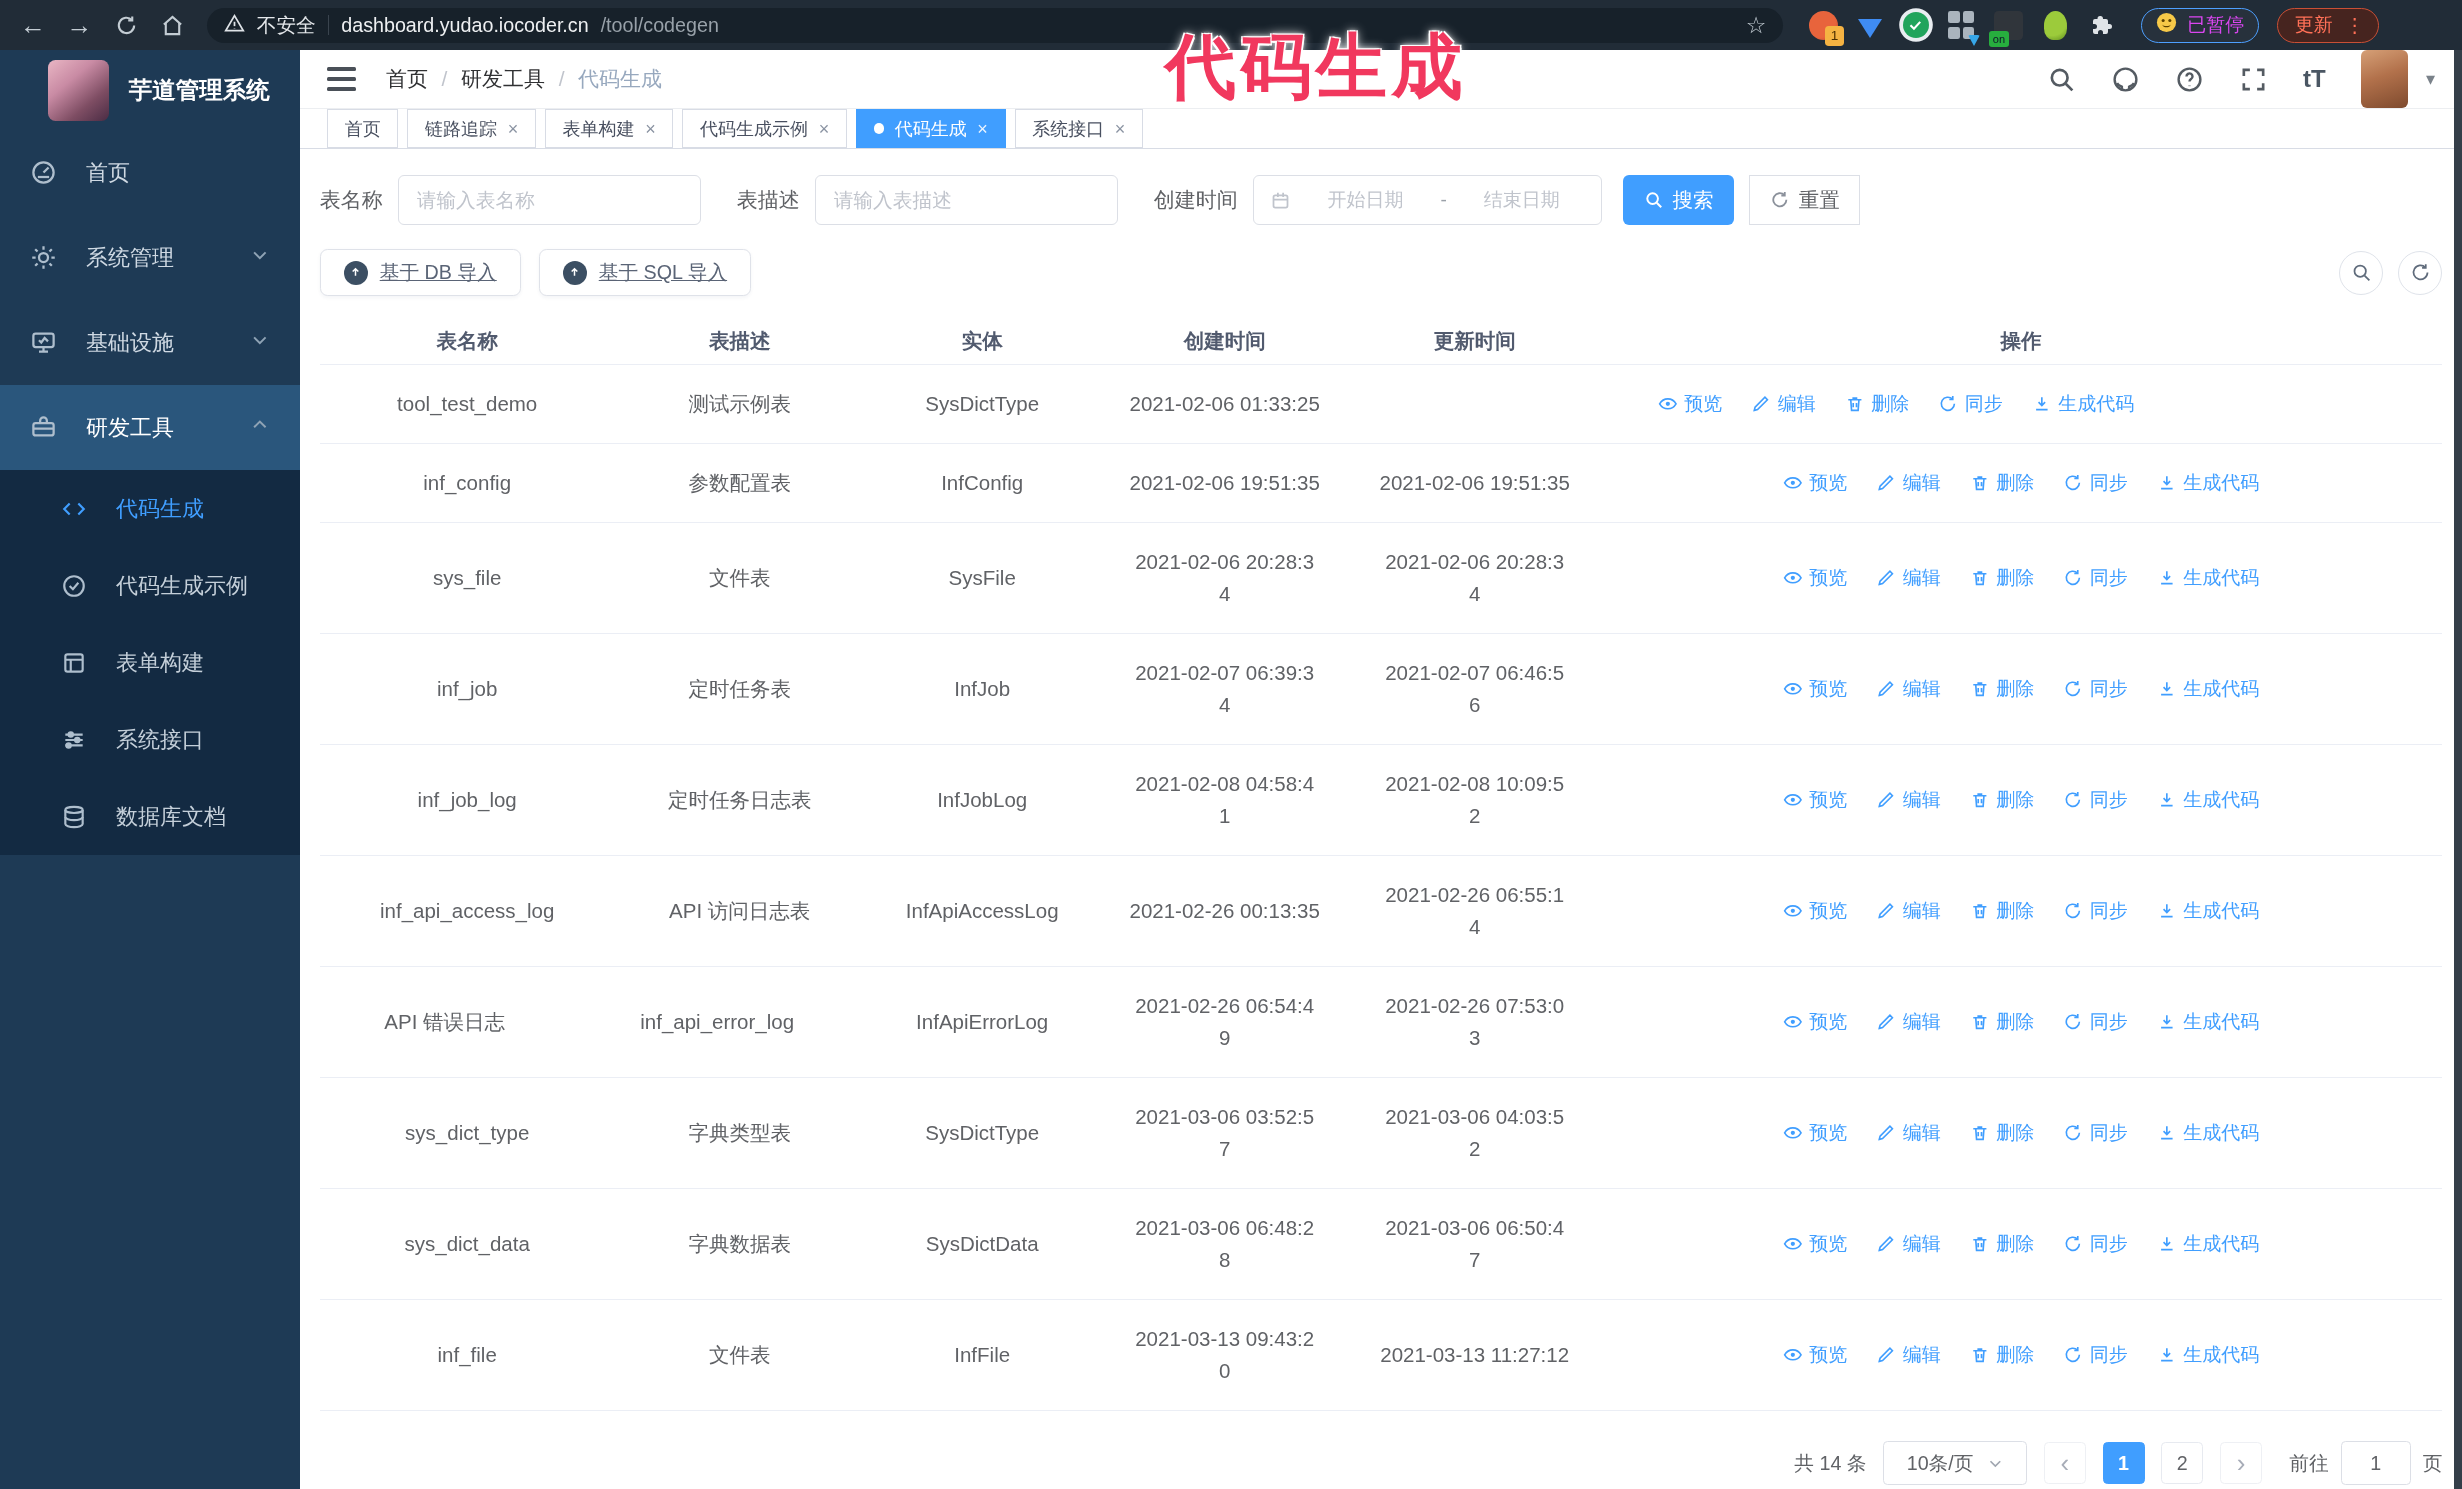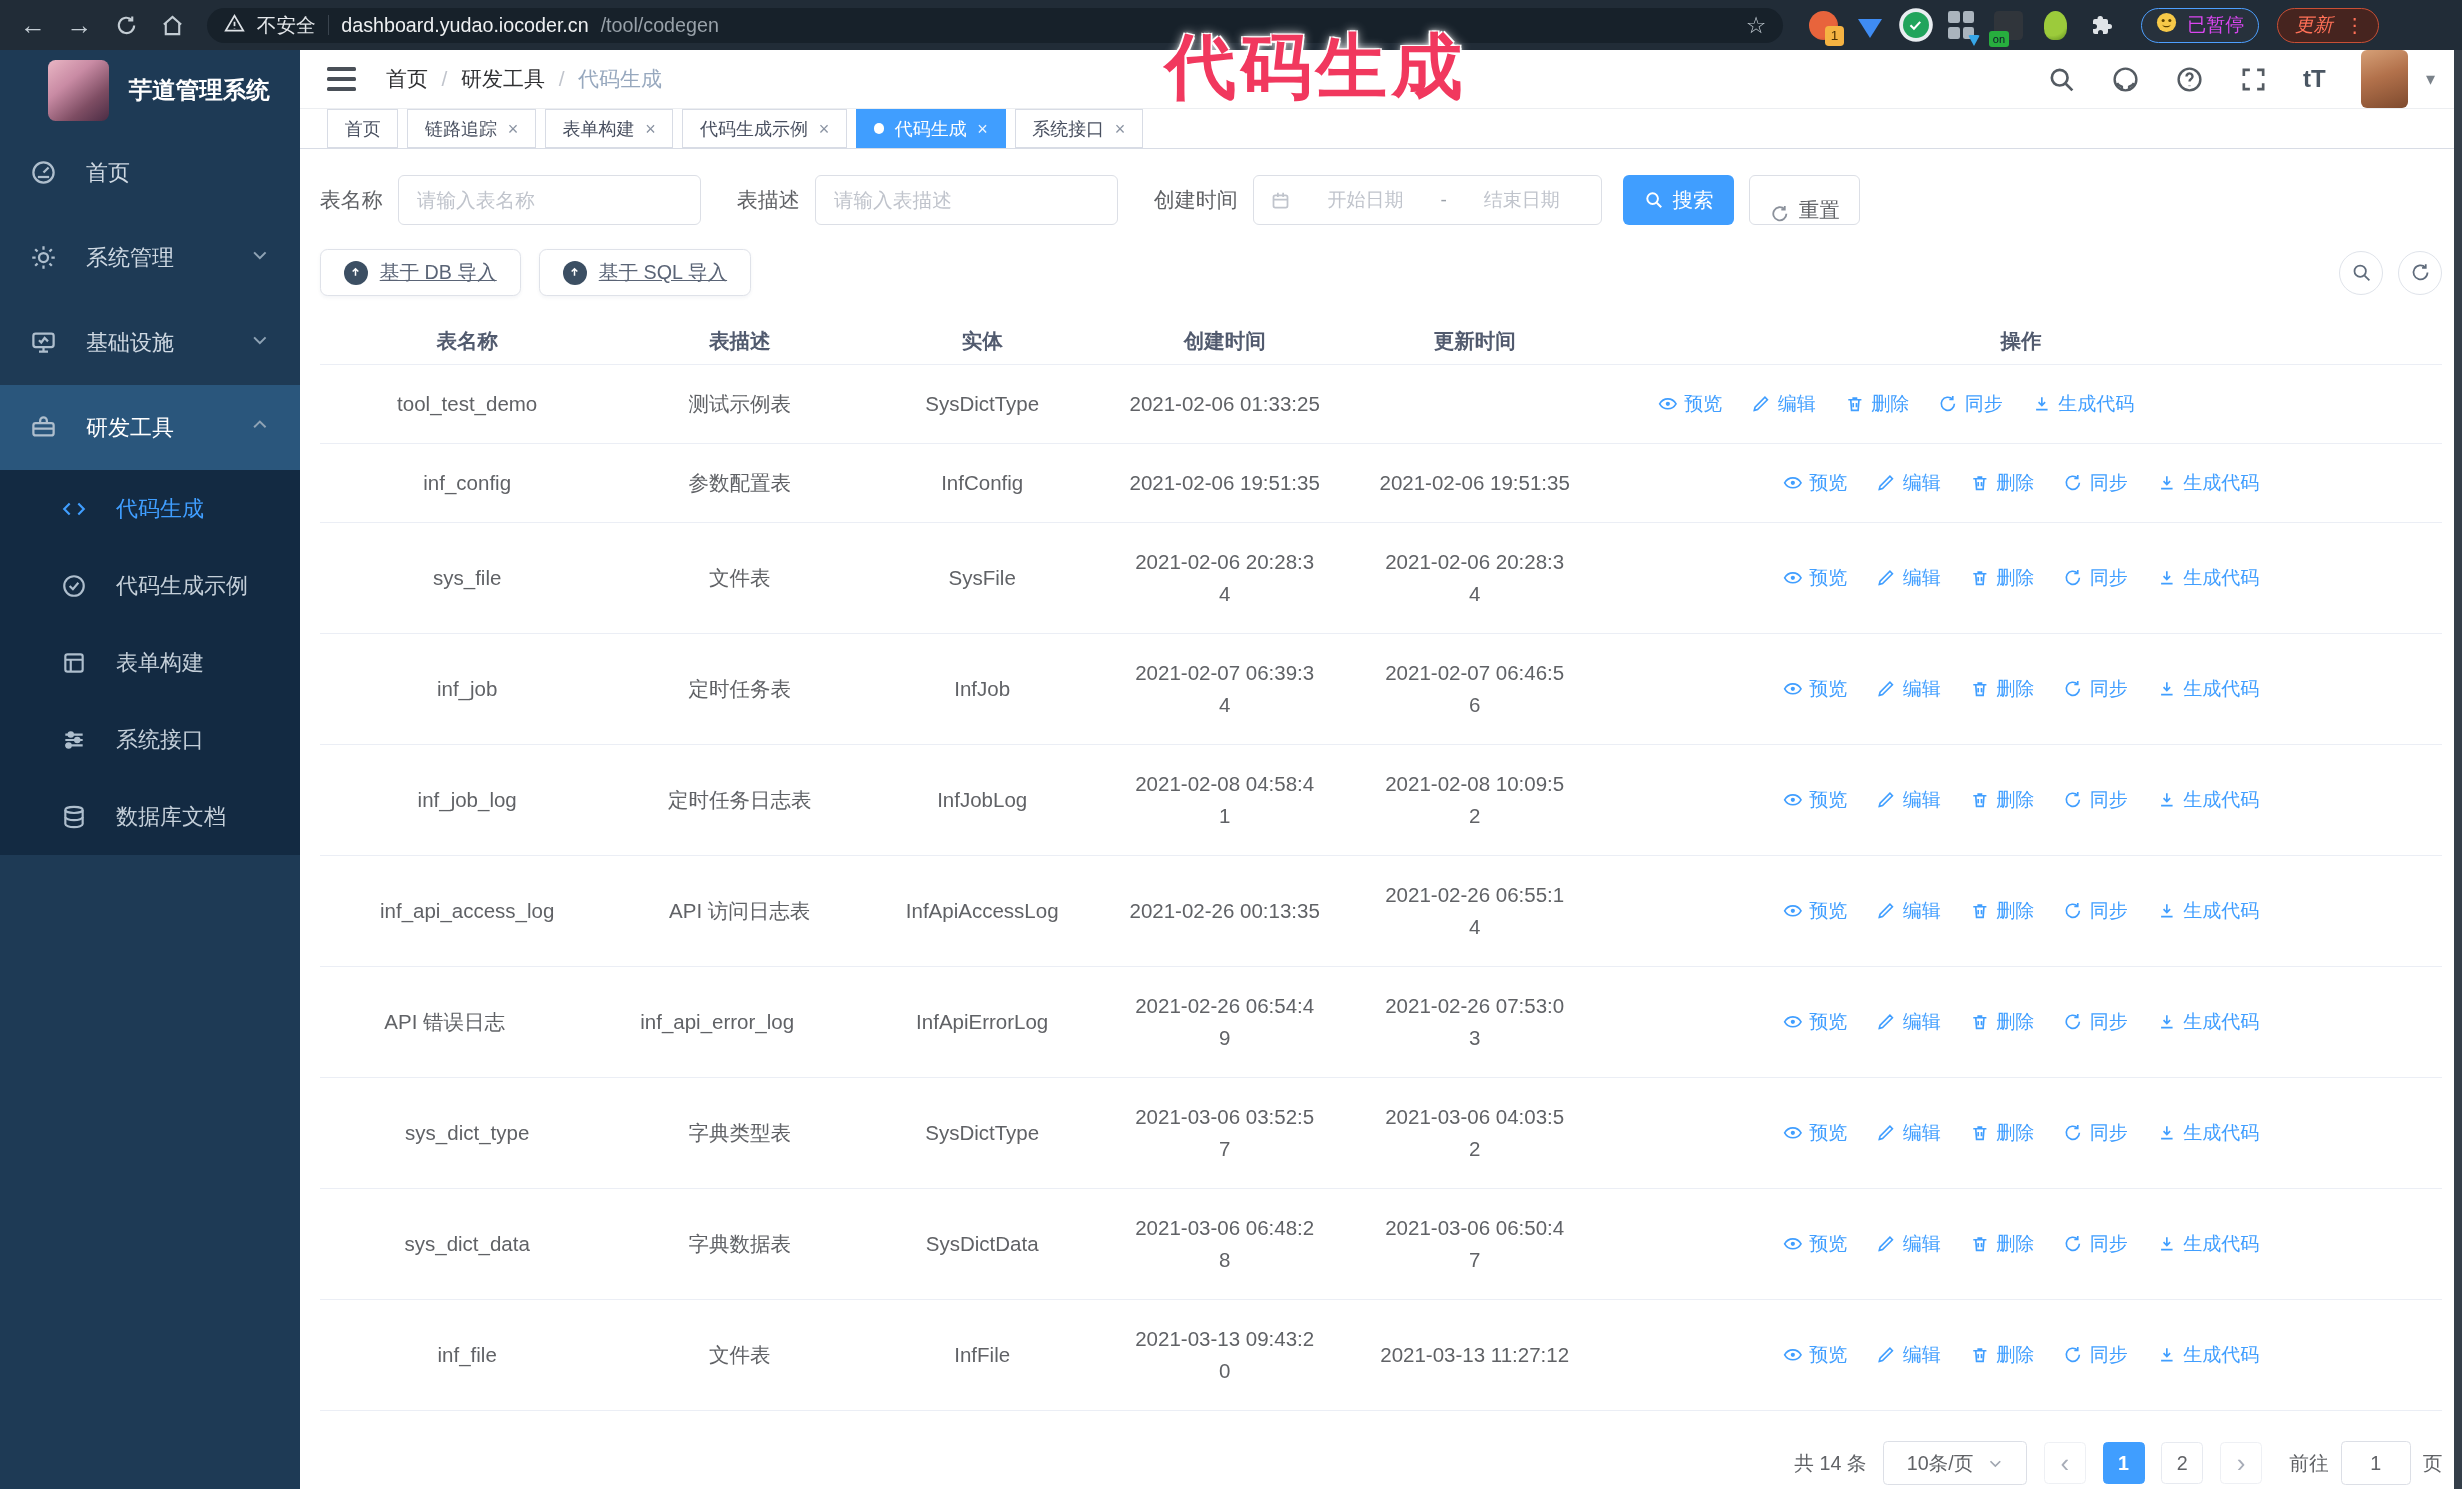--- a/index.html
+++ b/index.html
@@ -29,21 +29,21 @@
   .ext-grid { display:grid; grid-template-columns:11.4px 11.4px; grid-gap:3px; }
   .ext-grid span { width:11.4px; height:11.4px; background:#aab4bd; border-radius:2.3px; }
   .ext-grid .gem2 { position:absolute; right:-4.5px; bottom:-6px; width:0; height:0; border-left:6.8px solid transparent; border-right:6.8px solid transparent; border-top:11.4px solid #37a7e8; background:none; }
   .ext-on { background:#30353b; border-radius:4.5px; }
   .ext-onbadge { position:absolute; left:-4.5px; bottom:-7.6px; background:#27ae3e; color:#0f172a; font-size:11px; padding:2.3px 3.8px; border-radius:3px; }
   .ext-green { background:radial-gradient(circle at 35% 35%, #9ccb3b 60%, #5d8a1d); border-radius:50% 50% 40% 40%; width:23px; height:29px; }
   .ext-puzzle { color:#dfe3e7; }
   .ext-puzzle svg { width:24px; height:24px; }
   .profile-pill { height:35px; margin-left:19.7px; border:1.5px solid #4d9fff; background:#27313c; border-radius:18px; display:flex; align-items:center; gap:9px; padding:0 13.6px; color:#d946ef; font-size:19px; flex:none; }
   .smiley svg { width:23px; height:23px; }
-  .update-btn { height:35px; margin-left:13.6px; background:#46241f; border:1.5px solid #c94f35; border-radius:18px; display:flex; align-items:center; gap:12px; padding:0 13.6px 0 16.7px; color:#ff7057; font-size:19px; flex:none;font-style:italic; }
+  .update-btn { height:35px; margin-left:13.6px; background:#46241f; border:1.5px solid #c94f35; border-radius:18px; display:flex; align-items:center; gap:12px; padding:0 13.6px 0 16.7px; color:#ff7057; font-size:19px; flex:none; }
   .vdots { font-size:19.7px; color:#ff7057; }
 
   
   .app { position:absolute; top:50px; left:0; right:0; bottom:0; display:flex; }
   .sidebar { width:300px; flex:none; background:#1e3a55; display:flex; flex-direction:column; }
   .logo-row { height:80px; display:flex; align-items:center; padding-left:48px; gap:19.7px; }
   .logo-img { width:61px; height:61px; border-radius:7.6px; flex:none;
     background:linear-gradient(140deg,#e9b6c4 0%,#c98ba4 35%,#7e4d63 70%,#4a2c44 100%); }
   .app-title { font-size:23.5px; font-weight:bold; color:#fff; }
   .nav-item { height:85px; display:flex; align-items:center; padding:0 30px; gap:29px; font-size:22px; color:#cfd9e3; }
@@ -85,21 +85,21 @@
   .f-label { margin-right:15px; font-weight:500; }
   .text-input { width:303px; height:50px; border:1.5px solid #dcdfe6; border-radius:6px; padding:0 18px; font-size:19.7px; color:#606266; outline:none; }
   .text-input::placeholder { color:#c0c4cc; }
   .gap1 { width:36px; }
   .date-range { width:349px; height:50px; border:1.5px solid #dcdfe6; border-radius:6px; display:flex; align-items:center; padding:0 16px; gap:12px; font-size:19px; color:#c0c4cc; }
   .date-range svg { width:21px; height:21px; color:#c0c4cc; flex:none; }
   .dr-start,.dr-end { flex:1; text-align:center; }
   .dr-sep { color:#9aa0a8; }
   .btn-search { height:50px; padding:0 21px; margin-left:21px; background:#409eff; border:none; border-radius:6px; color:#fff; font-size:20.5px; display:flex; align-items:center; gap:9px; }
   .btn-search svg { width:19.7px; height:19.7px; }
-  .btn-reset { height:50px; padding:0 19.7px; margin-left:15px; background:#fff; border:1.5px solid #dcdfe6; border-radius:6px; color:#606266; font-size:20.5px; display:flex; align-items:flex-end; gap:9px; }
+  .btn-reset { height:50px; padding:0 19.7px; margin-left:15px; background:#fff; border:1.5px solid #dcdfe6; border-radius:0; color:#606266; font-size:20.5px; display:flex; align-items:center; gap:9px; }
   .btn-reset svg { width:19.7px; height:19.7px; color:#8b919b; }
 
   
   .toolbar { display:flex; align-items:center; margin-top:24px; }
   .btn-import { height:47px; padding:0 23px; margin-right:18px; border:1.5px solid #dfe2e9; background:#fff; border-radius:7.6px; color:#5a6476; font-size:19.7px; display:flex; align-items:center; gap:12px; box-shadow:0 1.5px 3.8px rgba(40,60,90,.05);text-decoration:underline; }
   .imp-ic { width:24px; height:24px; border-radius:50%; background:#3c4f63; display:flex; align-items:center; justify-content:center; color:#fff; flex:none; }
   .imp-ic svg { width:15px; height:15px; }
   .tool-circles { margin-left:auto; display:flex; gap:15px; }
   .circle-btn { width:44px; height:44px; border-radius:50%; border:1.5px solid #dfe3ea; background:#fff; display:flex; align-items:center; justify-content:center; color:#5f6b7b; }
   .circle-btn svg { width:21px; height:21px; }

